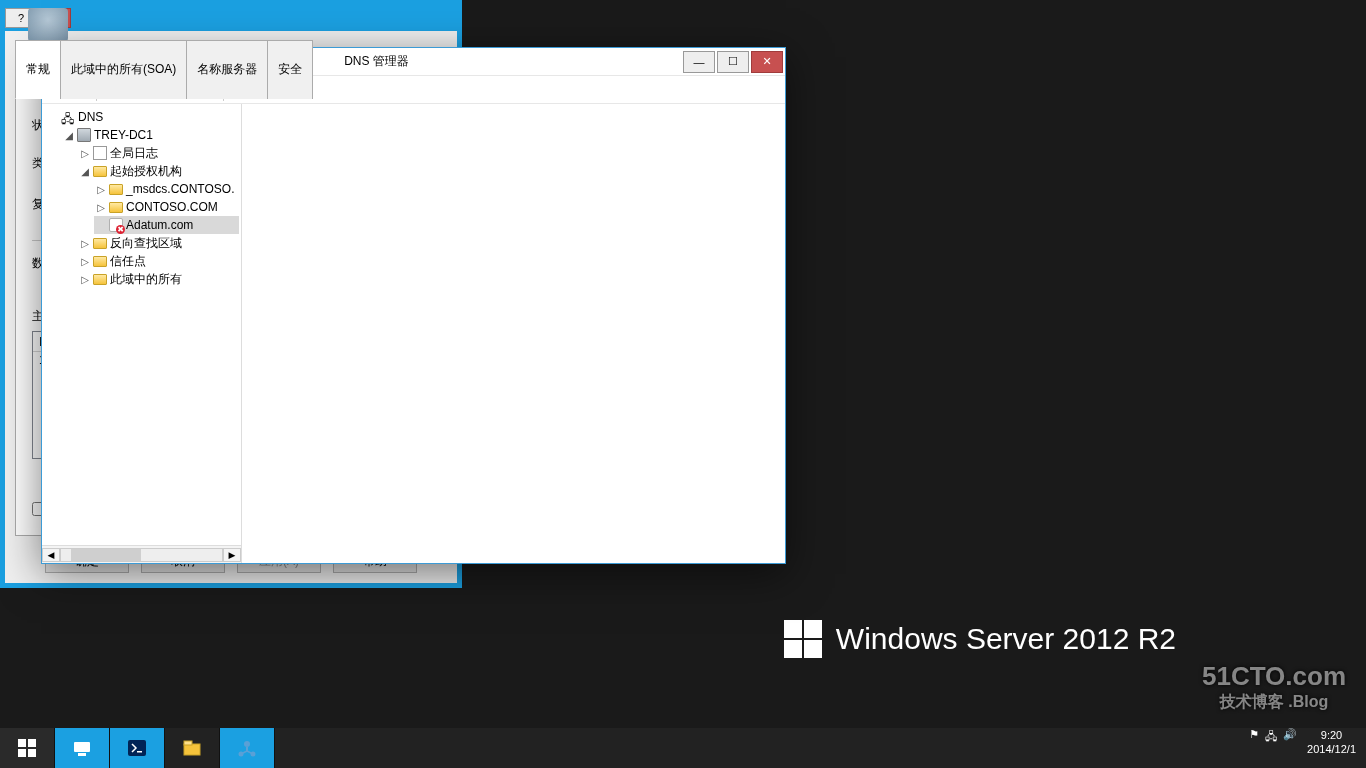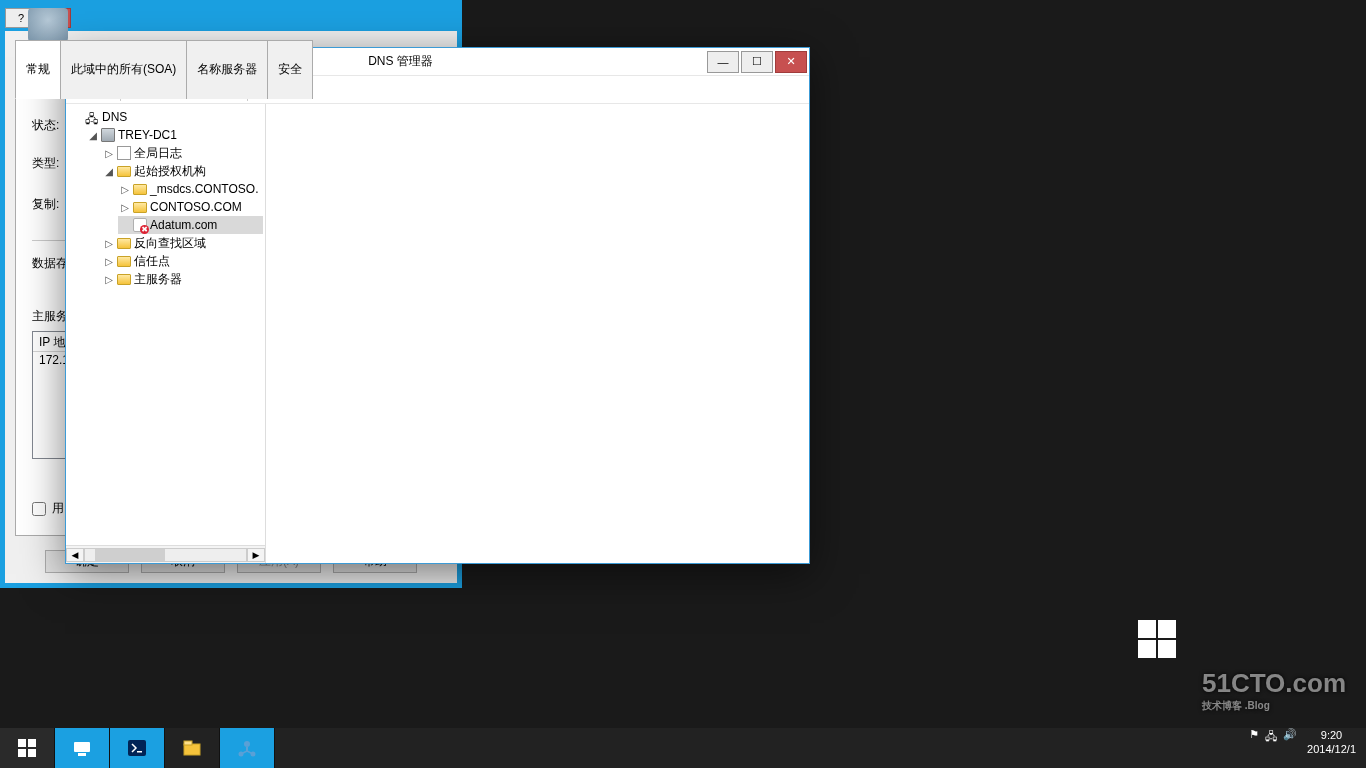--- a/index.html
+++ b/index.html
@@ -36,21 +36,21 @@
   grid-template-rows: repeat(2, 18px); gap: 2px;
 }
 .ws-logo .squares div { background: #fff; }
 .watermark {
   position: absolute;
   right: 20px; bottom: 55px;
   color: rgba(255,255,255,0.5);
   font-family: Arial; font-size: 26px; font-weight: bold;
   text-shadow: 0 0 4px #000;
 }
-.watermark small { display:block; font-size: 10px; text-align: left; }
+.watermark small { display:block; font-size: 16px; text-align: center; }
 .taskbar {
   position: absolute; bottom: 0; left: 0; right: 0;
   height: 40px; background: #222;
   display: flex; justify-content: space-between; align-items: stretch;
 }
 .taskbar .tb-left, .taskbar .tb-right { display: flex; align-items: stretch; }
 .tb-btn {
   width: 55px; height: 40px;
   display: flex; align-items: center; justify-content: center;
   border-right: 1px solid #111;
@@ -63,21 +63,21 @@
 .tb-right .clock { text-align: center; line-height: 1.3; }
 
 
 .window {
   position: absolute;
   background: #fff;
   border: 1px solid #3c9bd6;
   box-shadow: 0 10px 40px rgba(0,0,0,0.5);
 }
 .dns-window {
-  top: 47px; left: 65px; width: 745px; height: 517px;
+  top: 47px; left: 41px; width: 745px; height: 517px;
   display: flex; flex-direction: column; justify-content: flex-end;
 }
 .titlebar {
   height: 28px; display: flex; align-items: center;
   background: #fff;
   border-bottom: 1px solid #e7e7e7;
 }
 .titlebar .title-icon {
   width: 24px; height: 24px; margin-left: 4px;
   display: flex; align-items: center; justify-content: center;
@@ -212,20 +212,21 @@
   <div>回收</div>
 </div>
 
 <div class="ws-logo">
   <div class="squares">
       <div></div>
       <div></div>
       <div></div>
       <div></div>
     </div>
+  <span>Windows Server 2012 R2</span>
 </div>
 <div class="watermark">
   <span>51CTO.com</span>
   <small>技术博客 .Blog</small>
 </div>
 
 <div class="window dns-window">
   <div class="titlebar">
     <span class="title-icon">
       <svg viewBox="0 0 16 16">
@@ -364,21 +365,21 @@
                     <div class="tree-row">
                       <span class="twisty">▷</span>
                       <span class="node-icon folder"></span>
                       <span>信任点</span>
                     </div>
                   </li>
                   <li>
                     <div class="tree-row">
                       <span class="twisty">▷</span>
                       <span class="node-icon folder"></span>
-                      <span>主服务器</span>
+                      <span>此域中的所有</span>
                     </div>
                   </li>
                 </ul>
               </li>
             </ul>
           </li>
         </ul>
       </div>
       <div class="hscroll">
         <div class="arrow">◀</div>

